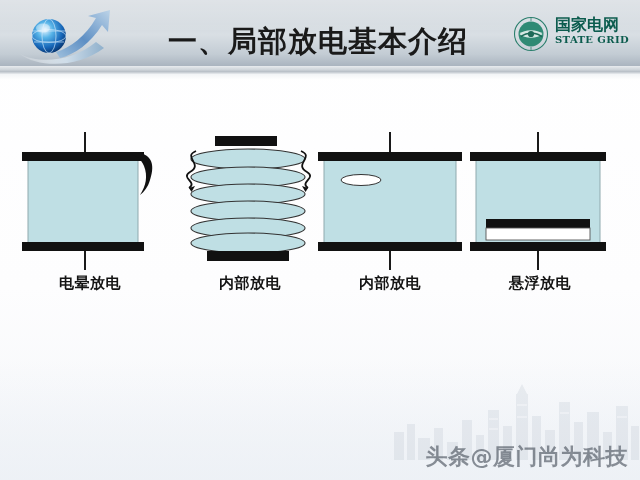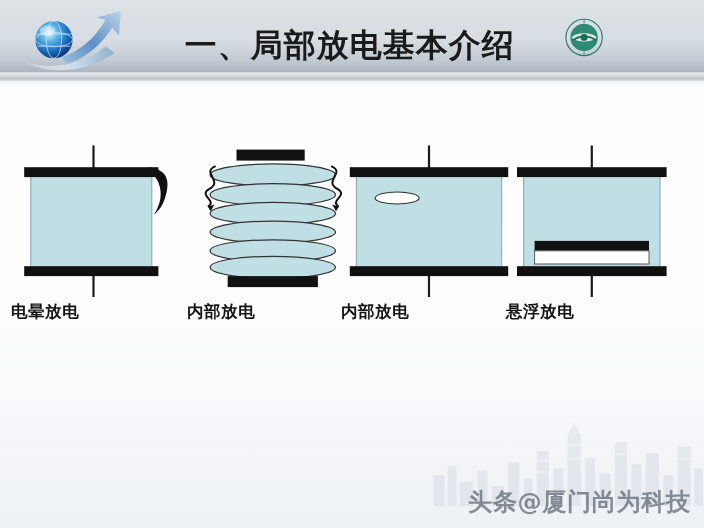--- a/index.html
+++ b/index.html
@@ -127,21 +127,21 @@
     position: absolute;
     left: 0; top: 0;
     width: 160px;
     height: 140px;
   }
   .fig-label {
     position: absolute;
     left: 0;
     top: 142px;
     width: 160px;
-    text-align: left;
+    text-align: center;
     font-size: 15px;
     font-weight: bold;
     color: #141414;
     letter-spacing: 0.5px;
     white-space: nowrap;
   }
 
   .fig1 { left: 10px; }
   .fig2 { left: 170px; }
   .fig3 { left: 310px; }
@@ -227,20 +227,24 @@
           <circle cx="18" cy="18" r="16.5" fill="none" stroke="#2b7f6d" stroke-width="1.1"></circle>
           <circle cx="18" cy="18" r="12.5" fill="#2f8a74"></circle>
           <path d="M6.5 18 C11 13, 25 13, 29.5 18 C25 23, 11 23, 6.5 18 Z" fill="#e8f2ef" opacity="0.9"></path>
           <path d="M8 20.5 C14 16, 24 16, 29 21" fill="none" stroke="#1d6a58" stroke-width="1.6"></path>
           <circle cx="18" cy="18" r="3.1" fill="#1d6a58"></circle>
           <g stroke="#2b7f6d" stroke-width="0.8" fill="none">
             <path d="M18 1.5 L18 5"></path>
             <path d="M18 31 L18 34.5"></path>
           </g>
         </svg>
+      </div>
+      <div class="sg-text">
+        <div class="sg-cn">国家电网</div>
+        <div class="sg-en">STATE GRID</div>
       </div>
     </div>
   </div>
   <div class="header-underbar"></div>
   <div class="header-underbar2"></div>
 
   <div class="diagrams">
 
     <div class="fig fig1">
       <div class="fig-canvas">

